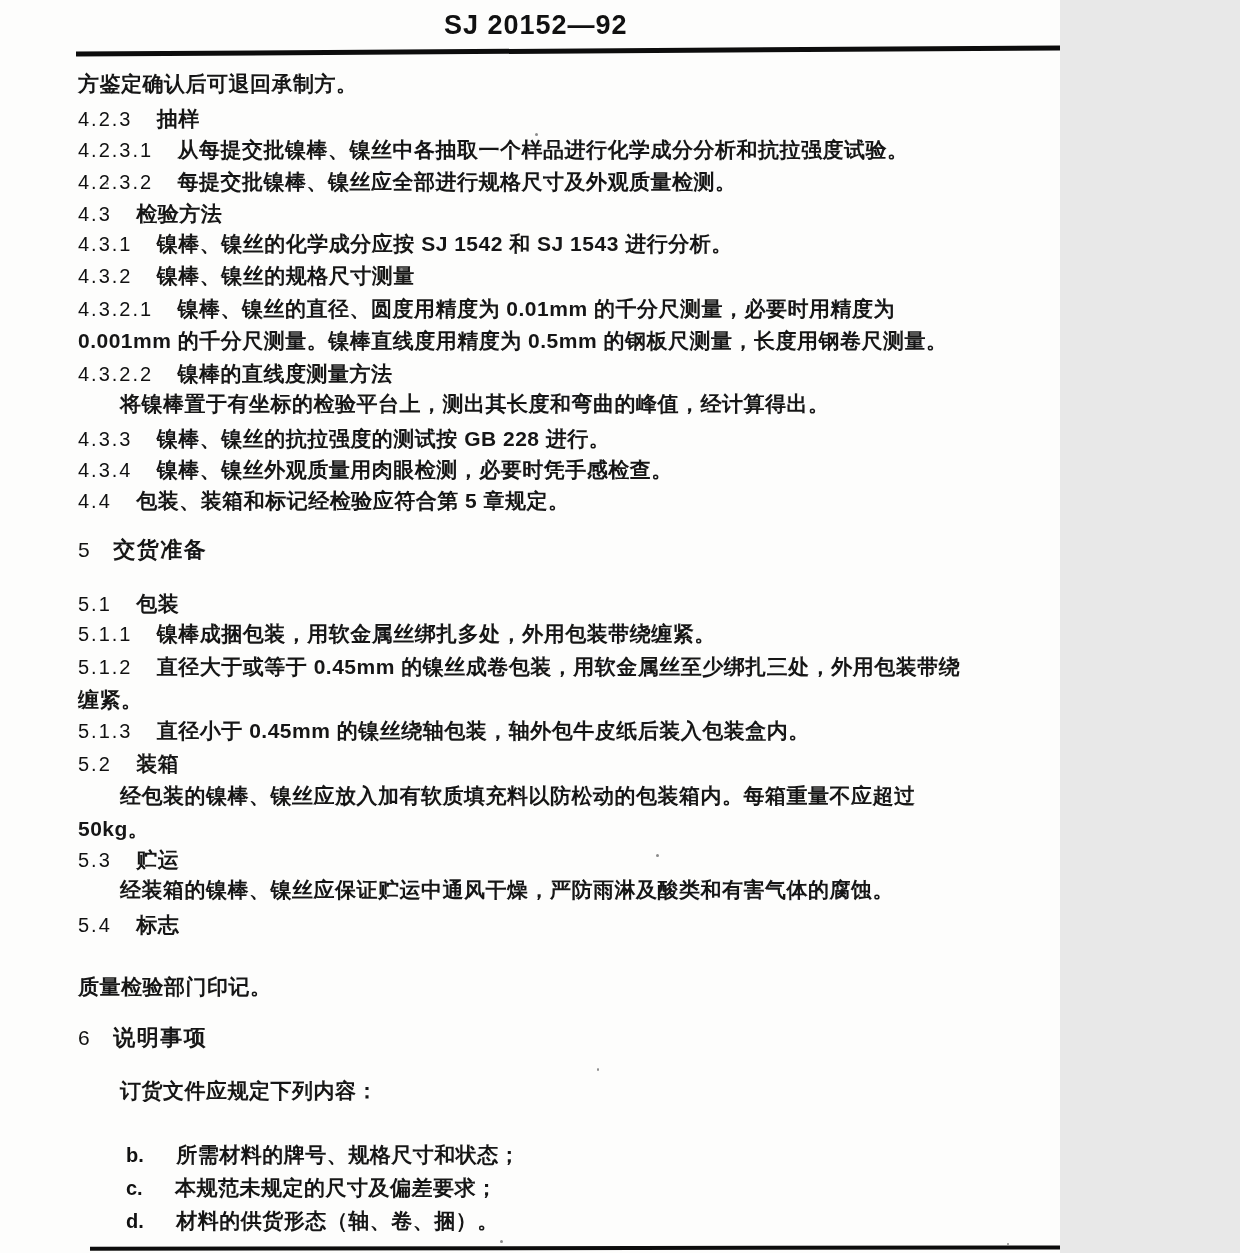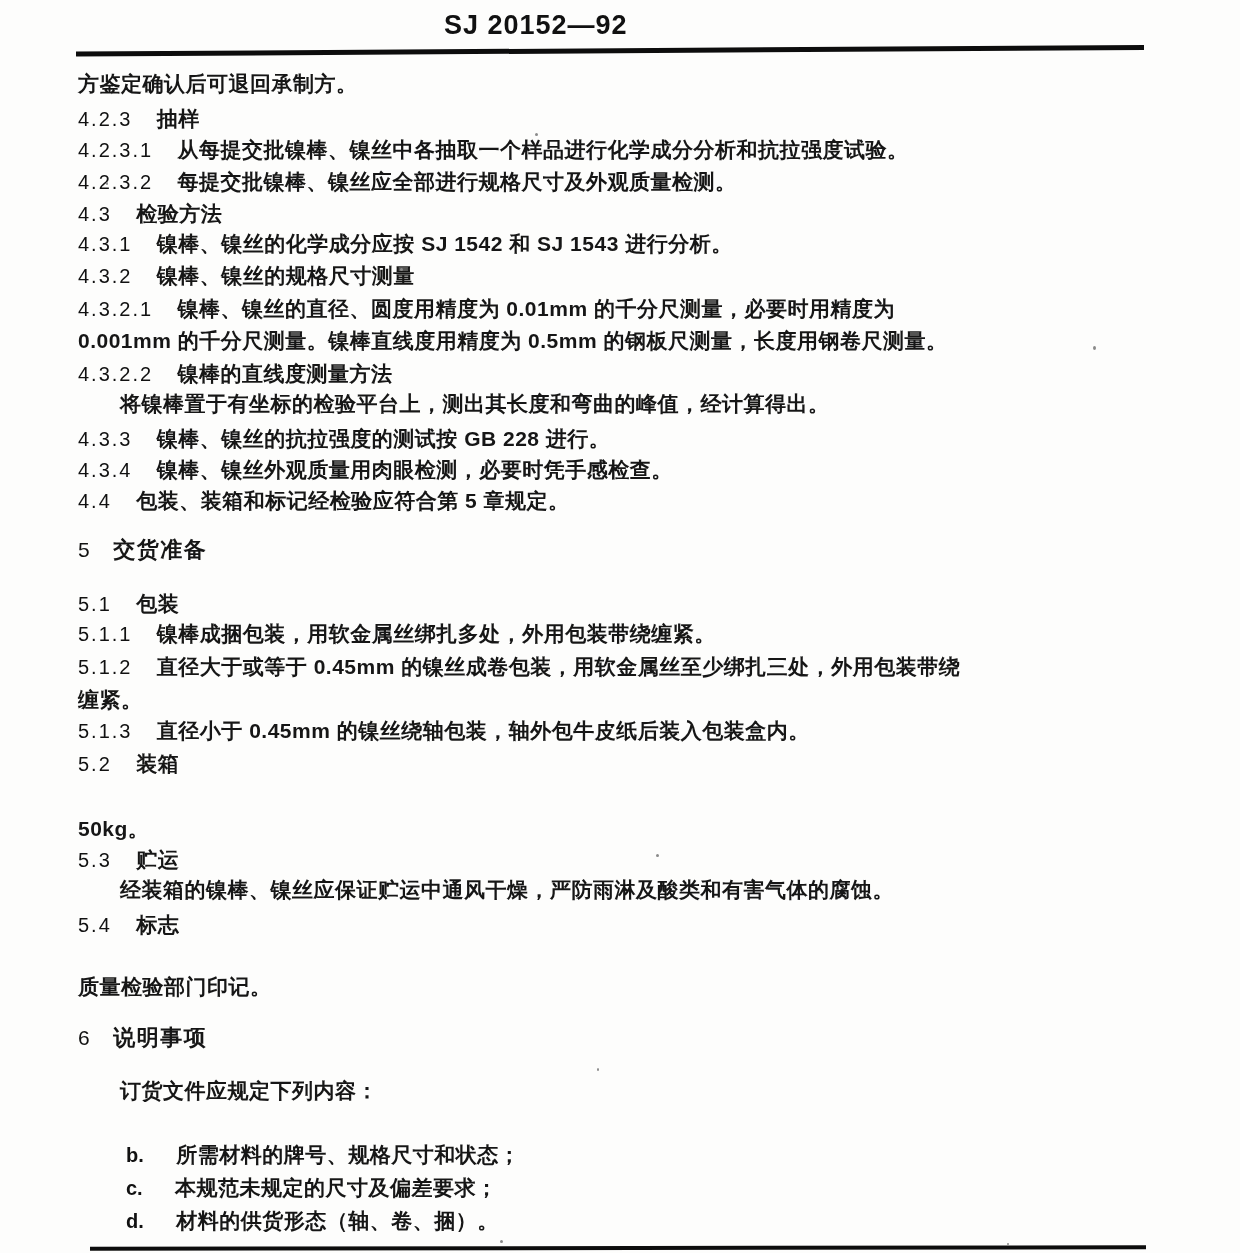--- a/index.html
+++ b/index.html
@@ -2,25 +2,26 @@
 <html><head>
 <meta charset="utf-8">
 <style>
   html,body{margin:0;padding:0;}
   body{
     background:#e8e8e8;
     font-family:"Liberation Sans","DejaVu Sans",sans-serif;
   }
   .page{
     position:relative;
-    width:1240px;
+    width:1024px;
     height:1253px;
     background:#fdfdfc;
     overflow:hidden;
     color:#151515;
+    padding-left:36px;
   }
   .std-no{
     position:absolute;
     left:444px;
     top:10px;
     font-size:27px;
     font-weight:800;
     letter-spacing:1px;
     color:#111;
     white-space:nowrap;
@@ -186,20 +187,23 @@
   <div class="line" style="top:719px">
     <span class="num">5.1.3</span>
     <span>直径小于 0.45mm 的镍丝绕轴包装，轴外包牛皮纸后装入包装盒内。</span>
   </div>
 
   <div class="line" style="top:752px">
     <span class="num">5.2</span>
     <span>装箱</span>
   </div>
 
+  <div class="line indent" style="top:784px">
+    <span>经包装的镍棒、镍丝应放入加有软质填充料以防松动的包装箱内。每箱重量不应超过</span>
+  </div>
 
   <div class="line" style="top:817px">
     <span>50kg。</span>
   </div>
 
   <div class="line" style="top:848px">
     <span class="num">5.3</span>
     <span>贮运</span>
   </div>
 

